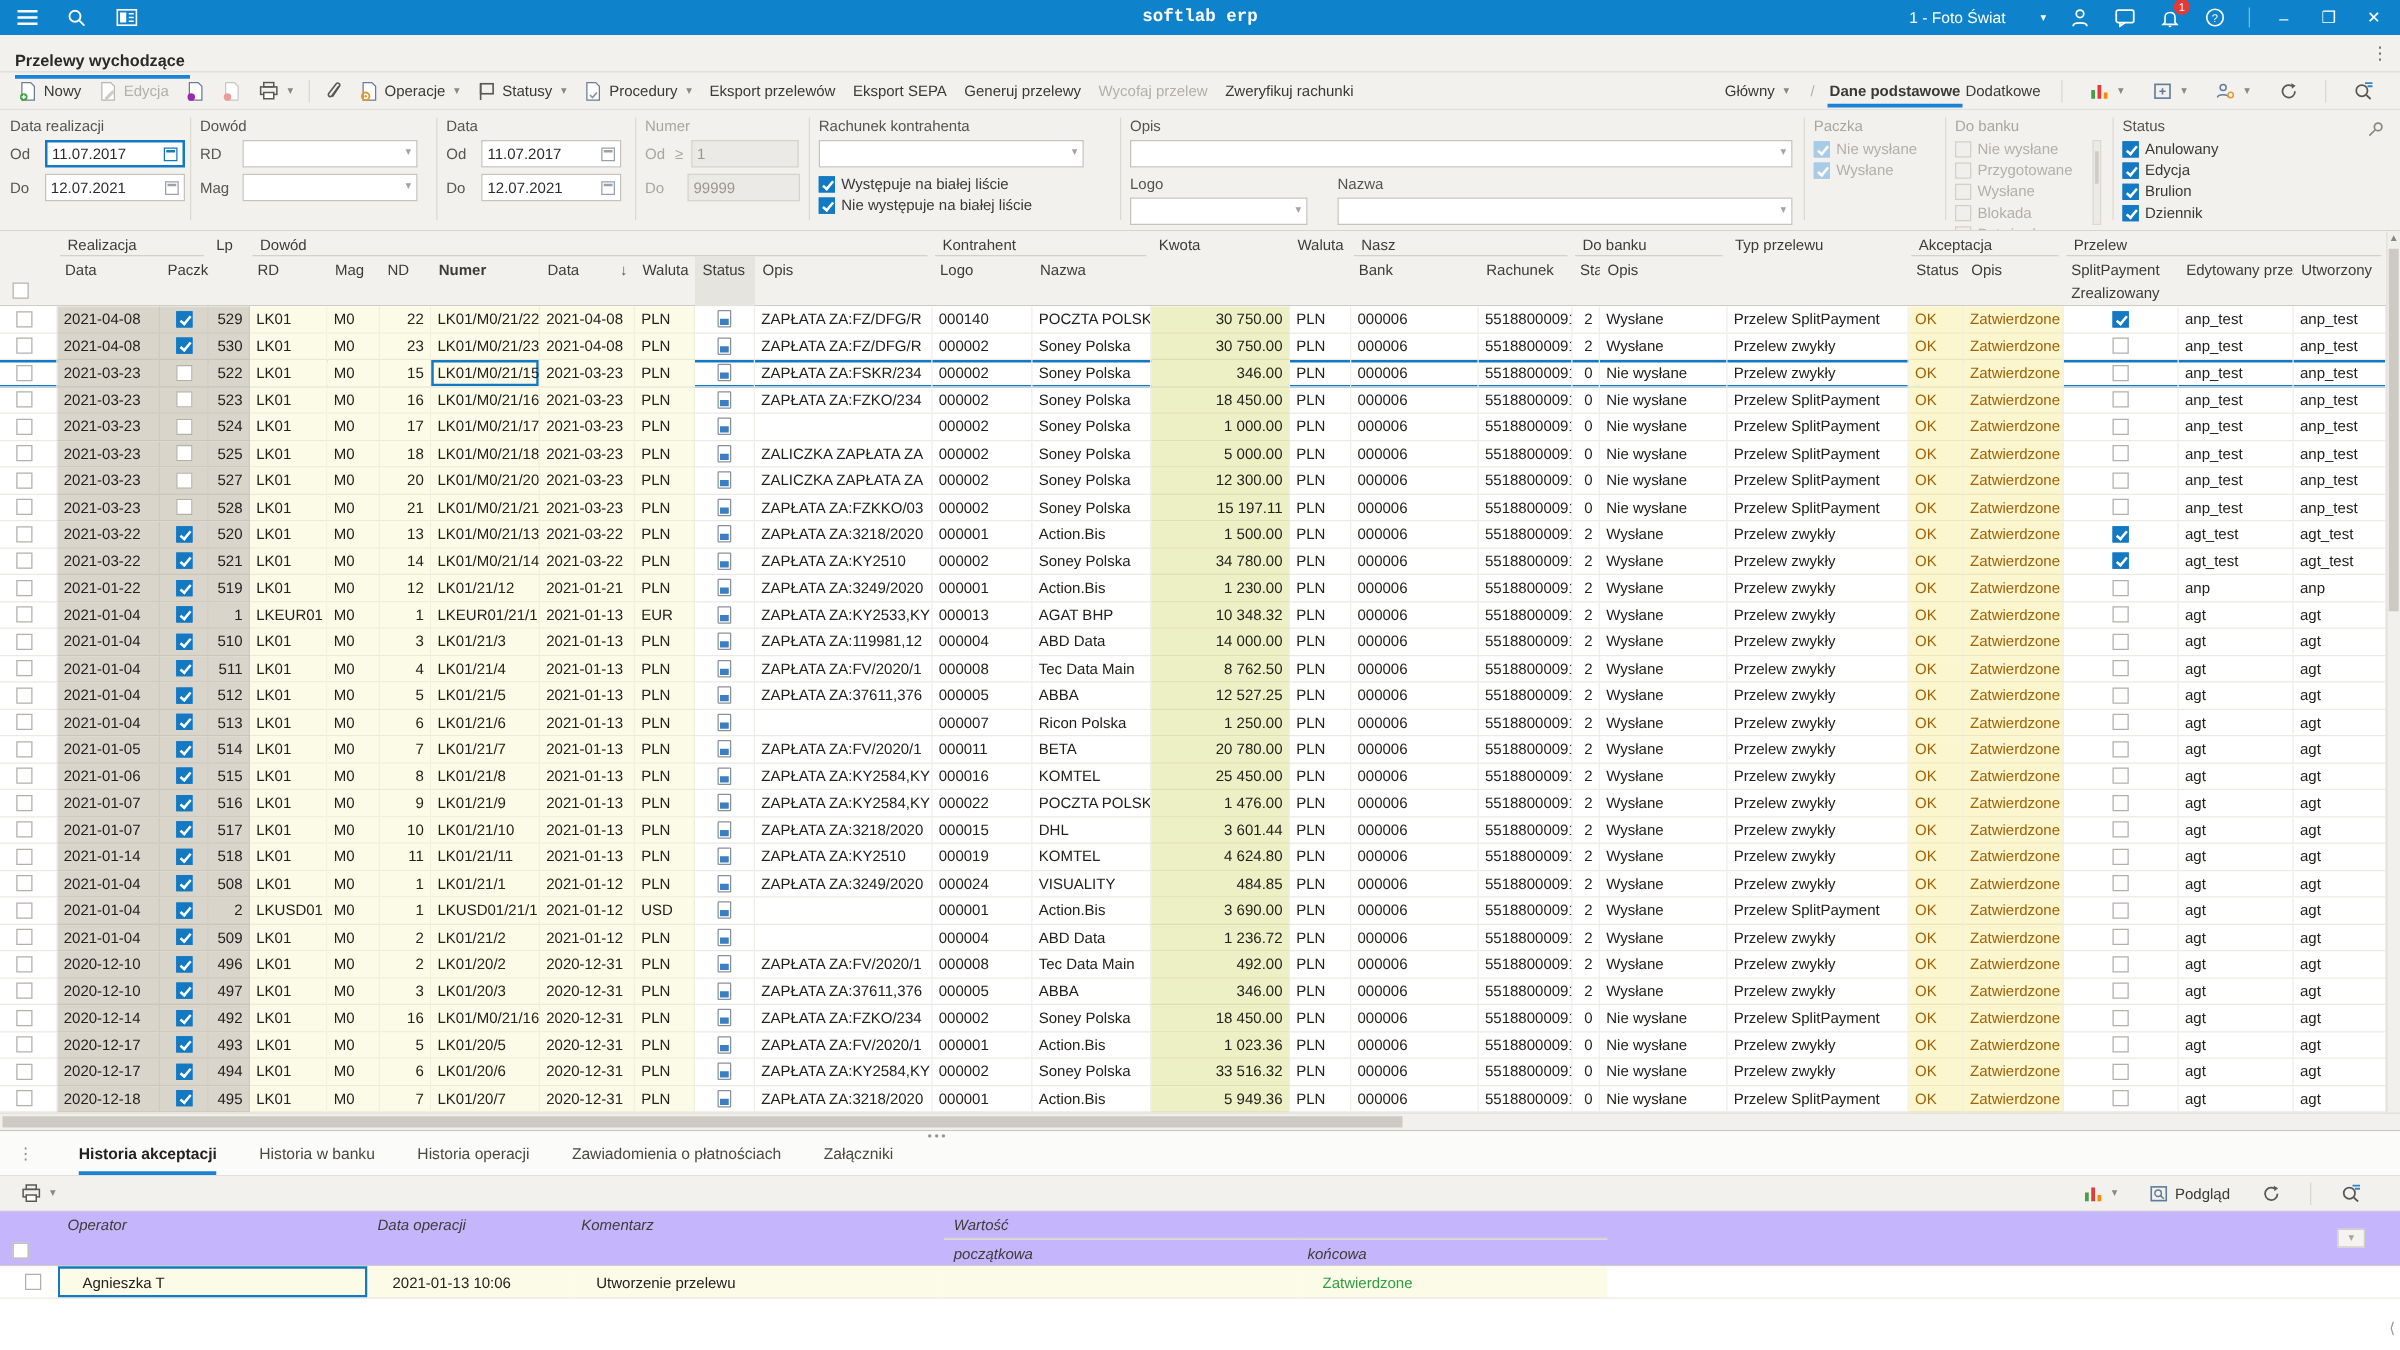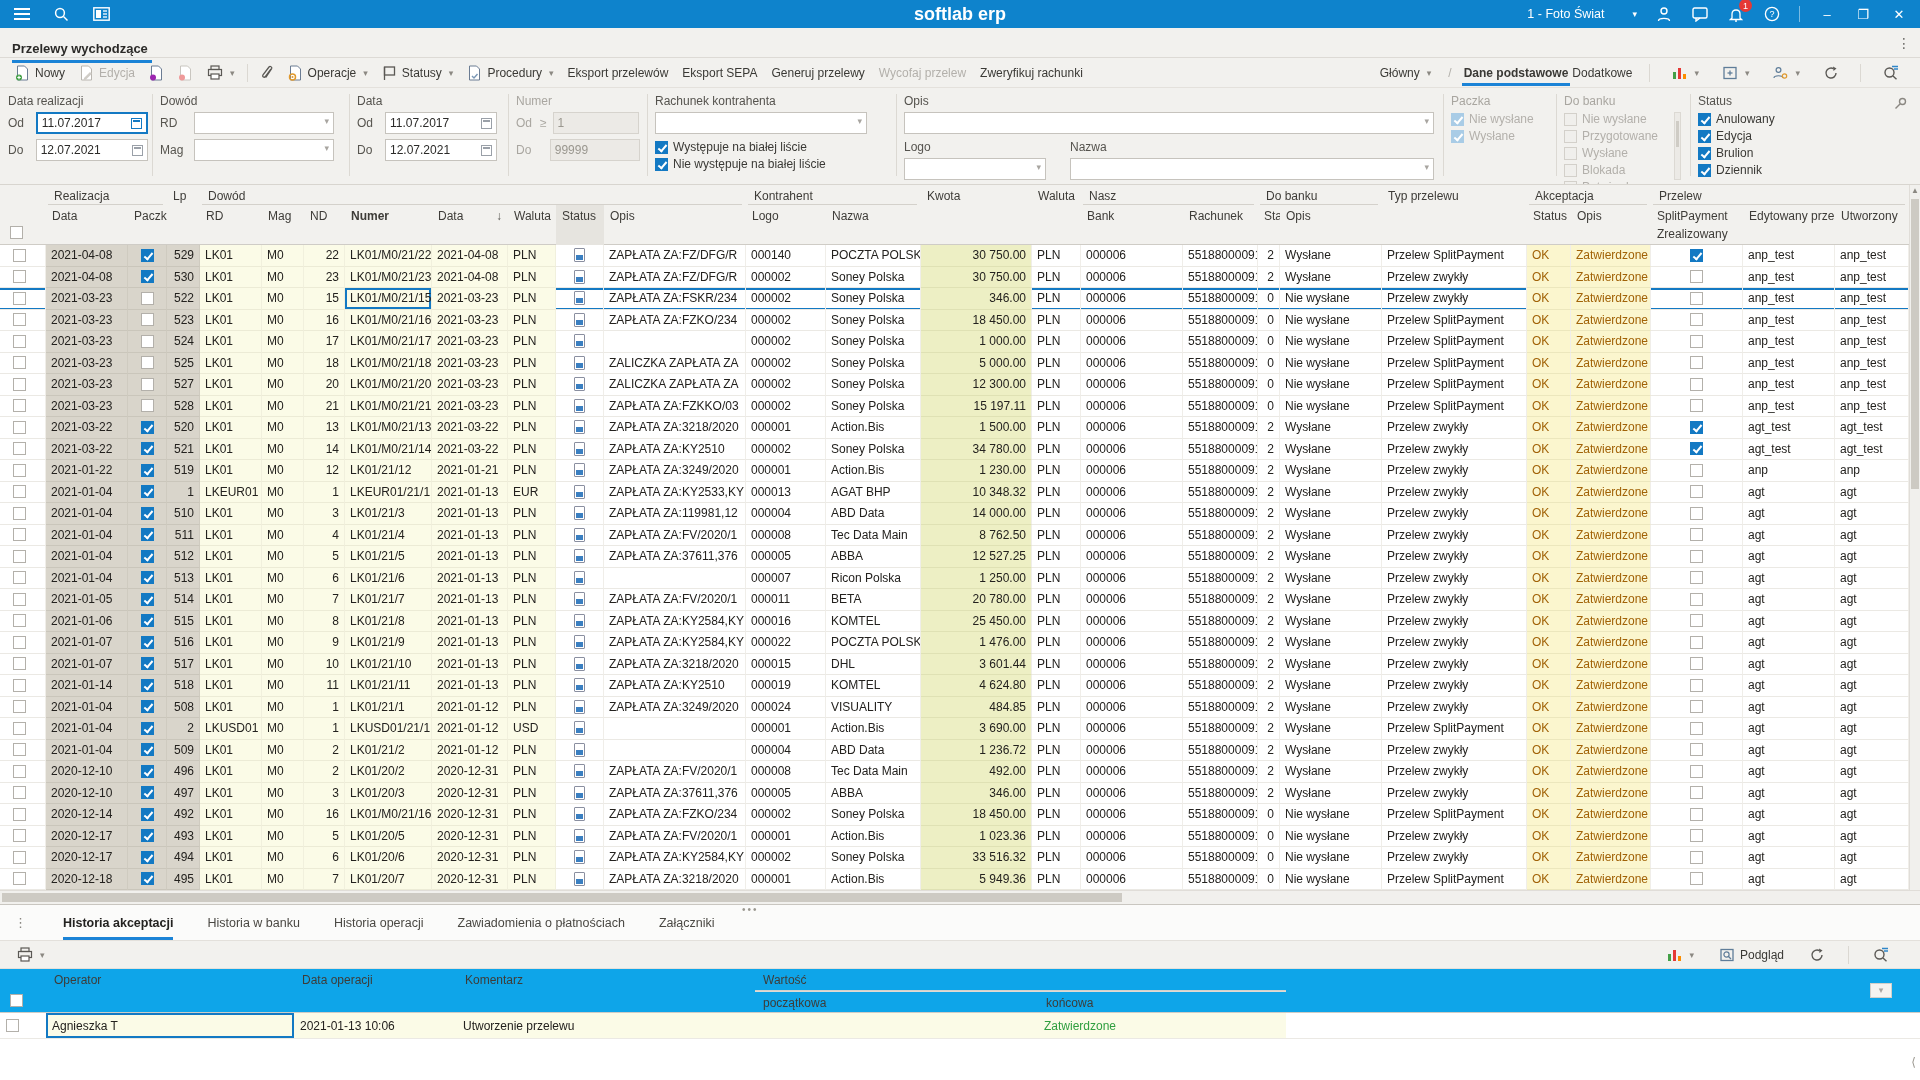--- a/index.html
+++ b/index.html
@@ -4,21 +4,21 @@
 <style>
   html,body{margin:0;padding:0;background:#cfcdc9;}
   *{box-sizing:border-box;font-family:"Liberation Sans","DejaVu Sans",sans-serif;}
   #app{position:relative;width:1920px;height:1080px;background:#fff;overflow:hidden;}
 
   
   .titlebar{position:relative;height:28px;background:#0e83cc;color:#fff;display:flex;align-items:center;}
   .tb-left{display:flex;align-items:center;gap:22px;padding-left:14px;}
   .burger{display:inline-flex;flex-direction:column;gap:3px;cursor:pointer;}
   .burger span{width:16px;height:2px;background:#fff;}
-  .tb-title{position:absolute;left:50%;transform:translateX(-50%);font-size:18px;font-weight:bold;}
+  .tb-title{position:absolute;left:50%;transform:translateX(-50%);font-size:14px;font-weight:bold;font-family:Liberation Mono, monospace;}
   .tb-right{margin-left:auto;display:flex;align-items:center;gap:18px;padding-right:12px;font-size:12.5px;}
   .tb-ico{display:inline-flex;align-items:center;justify-content:center;width:18px;height:18px;position:relative;}
   .badge{position:absolute;top:-6px;right:-7px;background:#e53935;color:#fff;border-radius:8px;min-width:13px;height:13px;font-size:9px;display:flex;align-items:center;justify-content:center;padding:0 2px;}
   .tb-sep{width:1px;height:16px;background:rgba(255,255,255,.45);}
   .winbtn{font-size:13px;width:18px;text-align:center;cursor:pointer;}
 
   
   .tabrow{height:30px;background:#f2f1ee;border-bottom:1px solid #dddad5;display:flex;align-items:center;position:relative;}
   .page-tab{margin-left:12px;font-size:13px;font-weight:bold;color:#2b2a28;padding:0 4px 0 0;position:relative;height:100%;display:flex;align-items:center;margin-top:11px;}
   .page-tab::after{content:"";position:absolute;left:0;right:0;bottom:0;height:3px;background:#1b83d6;}
@@ -100,25 +100,25 @@
   .bpanel{border-top:1px solid #c9c6c0;background:#fff;}
   .btabs{height:36px;background:#fbfbfa;border-bottom:1px solid #e3e0db;display:flex;align-items:center;gap:34px;padding-left:14px;position:relative;font-size:12.5px;color:#4a4843;}
   .btabs .grip{color:#8b8882;letter-spacing:0;margin-right:2px;font-size:13px;}
   .btab{height:100%;display:flex;align-items:center;position:relative;white-space:nowrap;cursor:pointer;}
   .btab.active{font-weight:bold;color:#232220;}
   .btab.active::after{content:"";position:absolute;left:0;right:0;bottom:0;height:3px;background:#1b83d6;}
   .splitdots{position:absolute;top:-1px;left:742px;color:#9a978f;font-size:10px;letter-spacing:2px;}
   .btoolbar{height:28px;background:#f2f1ee;border-bottom:1px solid #e4e1dc;display:flex;align-items:center;padding:0 10px;position:relative;}
   .btb-right{margin-left:auto;display:flex;align-items:center;gap:12px;font-size:12px;color:#3a3935;padding-right:14px;}
   .collapse-box{position:absolute;right:28px;top:42px;width:22px;height:15px;border:1px solid #d3d0ca;background:#f4f3f0;color:#a8a5a0;font-size:9px;text-align:center;line-height:13px;z-index:5;}
-  .bghead{display:grid;background:#0ea5e9;border-bottom:1px solid #cfccc6;font-size:12px;color:#3e3c38;}
+  .bghead{display:grid;background:#c4b5fd;border-bottom:1px solid #cfccc6;font-size:12px;color:#3e3c38;font-style:italic;}
   .bgh{padding:4px 8px;white-space:nowrap;overflow:hidden;}
   .bgh.sub{border-top:1px solid #dedbd5;}
   .bgrow{display:grid;height:26px;background:#fff;position:relative;}
-  .bgc{display:flex;align-items:center;padding:0 6px;font-size:12px;color:#23211e;white-space:nowrap;overflow:hidden;border-bottom:1px solid #ebe9e4;}
+  .bgc{display:flex;align-items:center;padding:0 20px;font-size:12px;color:#23211e;white-space:nowrap;overflow:hidden;border-bottom:1px solid #ebe9e4;}
   .bgc.yellow{background:#fbfbe7;}
   .bgc.green{color:#2f9e3f;}
   .bgc.focuscell{box-shadow:inset 0 0 0 2px #1379c3;}
   .b-colarrow{position:absolute;right:4px;top:86px;color:#9a978f;font-size:12px;}
   svg{display:block;}
 </style>
 </head>
 <body>
 
 <div id="app">

